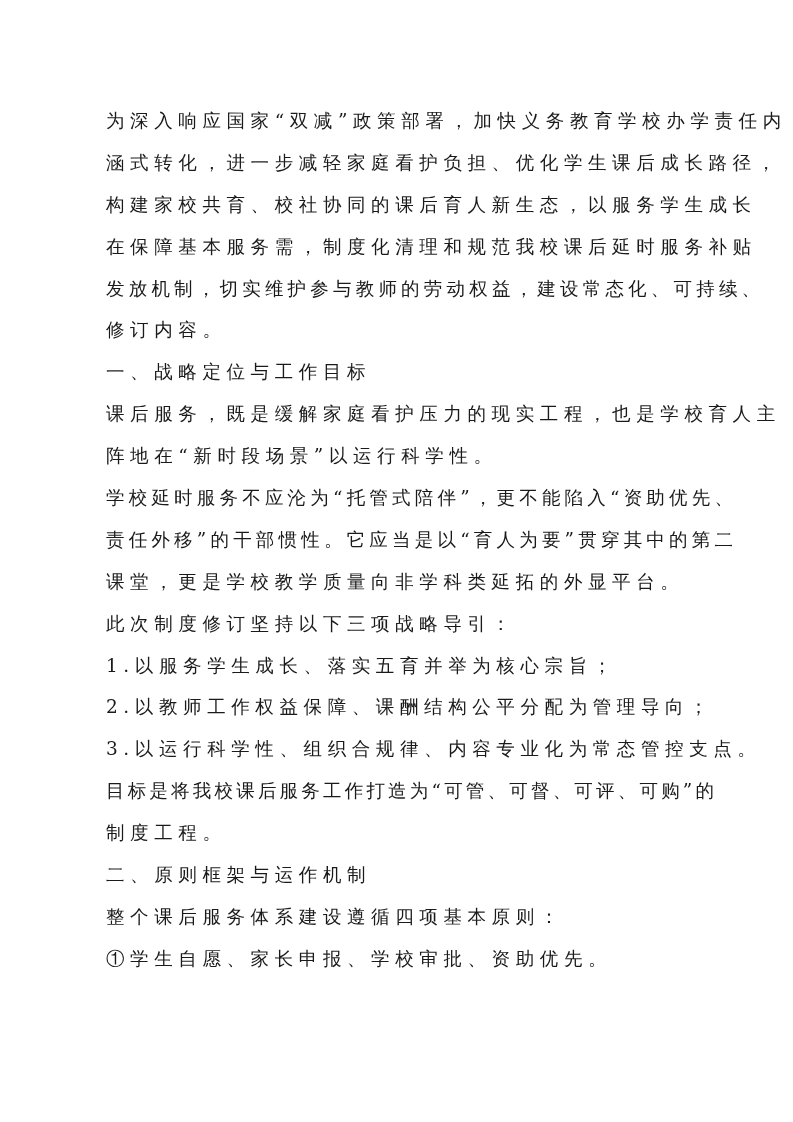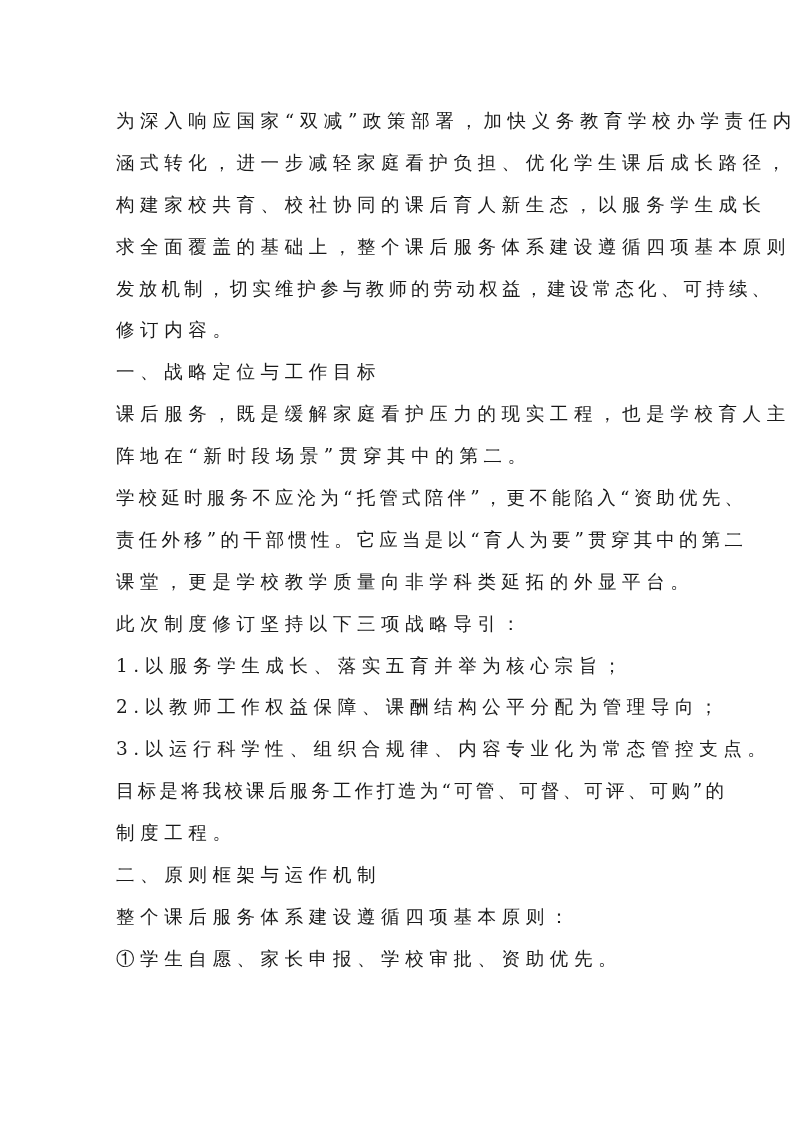--- a/index.html
+++ b/index.html
@@ -10,47 +10,47 @@
     body {
       width: 793px;
       height: 1122px;
       position: relative;
       overflow: hidden;
       font-family: "DejaVu Serif", "Liberation Serif", serif;
       color: #1a1a1a;
     }
     .page {
       position: absolute;
-      left: 116px;
+      left: 106px;
       top: 100px;
       width: 560px;
     }
     .line {
       height: 41.9px;
       line-height: 41.9px;
       font-size: 18.5px;
       white-space: nowrap;
       letter-spacing: 5.6px;
     }
     .line.tight { letter-spacing: 4.2px; text-align: center; }
     .line.tighter { letter-spacing: 3.2px; }
   </style>
 </head>
 <body>
 
 <div class="page">
   <div class="line">为深入响应国家“双减”政策部署，加快义务教育学校办学责任内</div>
   <div class="line">涵式转化，进一步减轻家庭看护负担、优化学生课后成长路径，</div>
   <div class="line">构建家校共育、校社协同的课后育人新生态，以服务学生成长</div>
-  <div class="line">求全面覆盖的基础上，整个课后服务体系建设遵循四项基本原则</div>
+  <div class="line">在保障基本服务需，制度化清理和规范我校课后延时服务补贴</div>
   <div class="line tight">发放机制，切实维护参与教师的劳动权益，建设常态化、可持续、</div>
   <div class="line">修订内容。</div>
   <div class="line">一、战略定位与工作目标</div>
   <div class="line">课后服务，既是缓解家庭看护压力的现实工程，也是学校育人主</div>
-  <div class="line">阵地在“新时段场景”贯穿其中的第二。</div>
+  <div class="line">阵地在“新时段场景”以运行科学性。</div>
   <div class="line tight">学校延时服务不应沦为“托管式陪伴”，更不能陷入“资助优先、</div>
   <div class="line tight">责任外移”的干部惯性。它应当是以“育人为要”贯穿其中的第二</div>
   <div class="line">课堂，更是学校教学质量向非学科类延拓的外显平台。</div>
   <div class="line">此次制度修订坚持以下三项战略导引：</div>
   <div class="line">1.以服务学生成长、落实五育并举为核心宗旨；</div>
   <div class="line">2.以教师工作权益保障、课酬结构公平分配为管理导向；</div>
   <div class="line">3.以运行科学性、组织合规律、内容专业化为常态管控支点。</div>
   <div class="line tighter">目标是将我校课后服务工作打造为“可管、可督、可评、可购”的</div>
   <div class="line">制度工程。</div>
   <div class="line">二、原则框架与运作机制</div>

